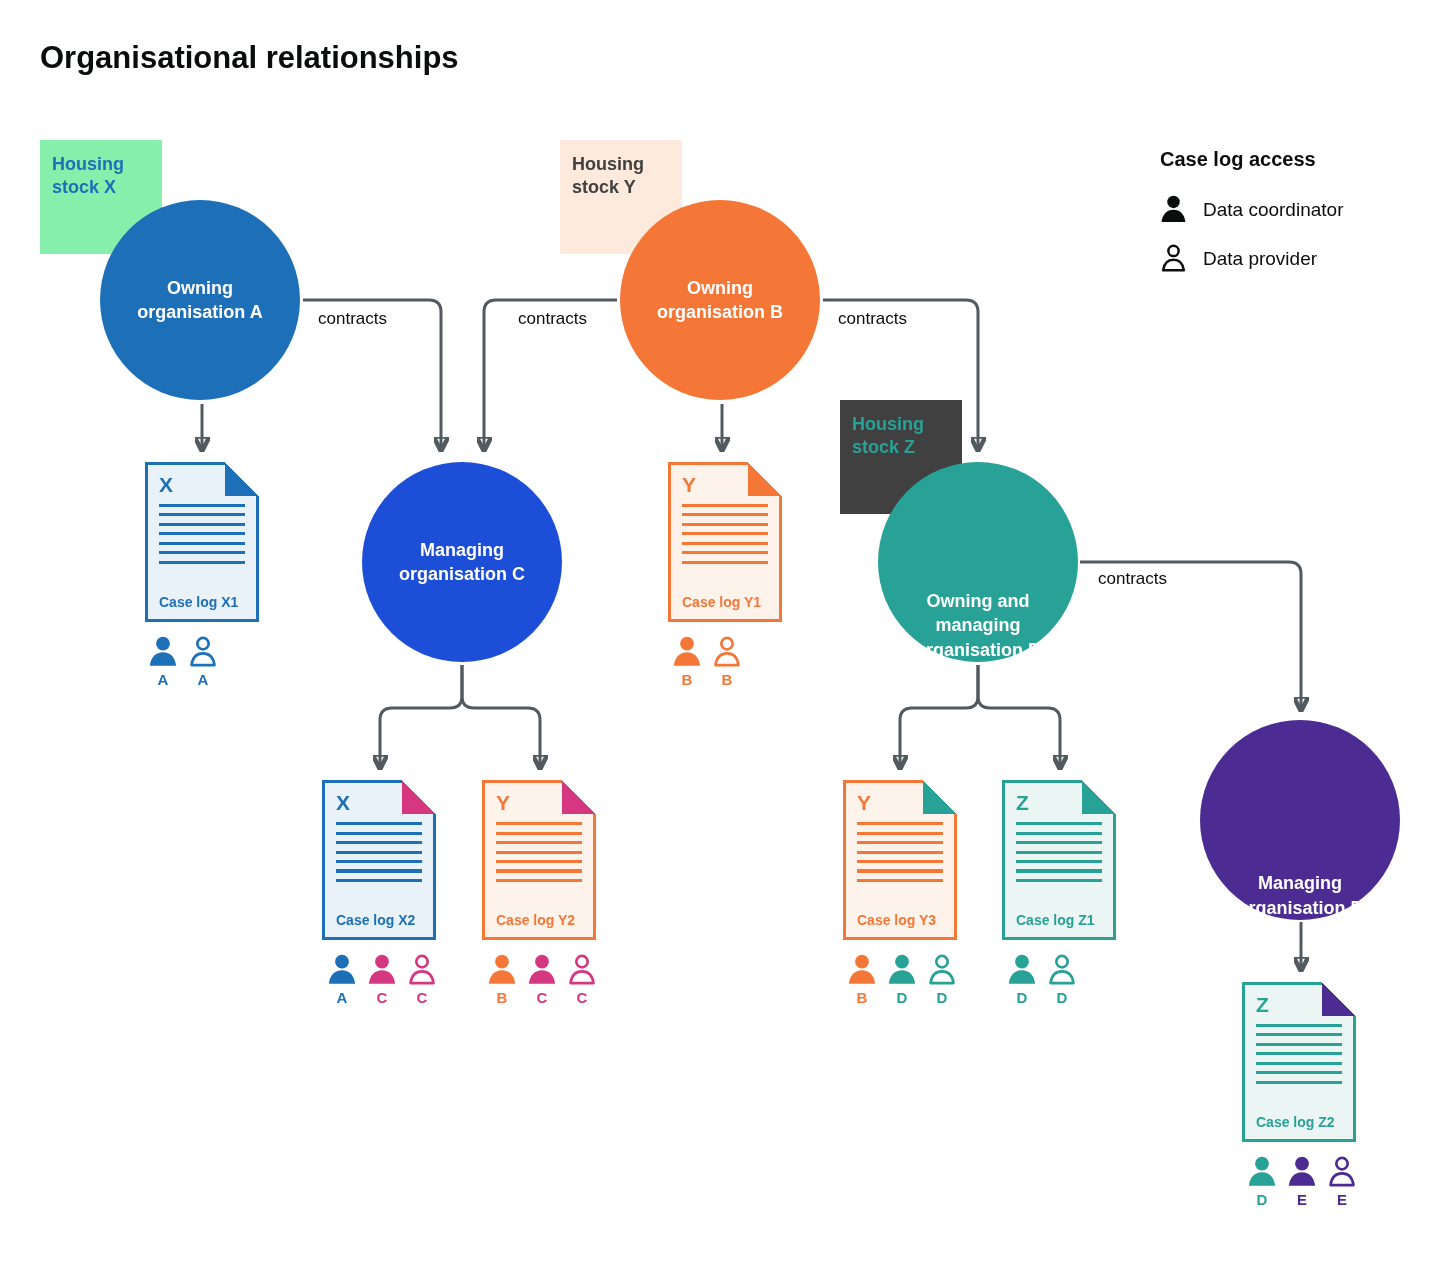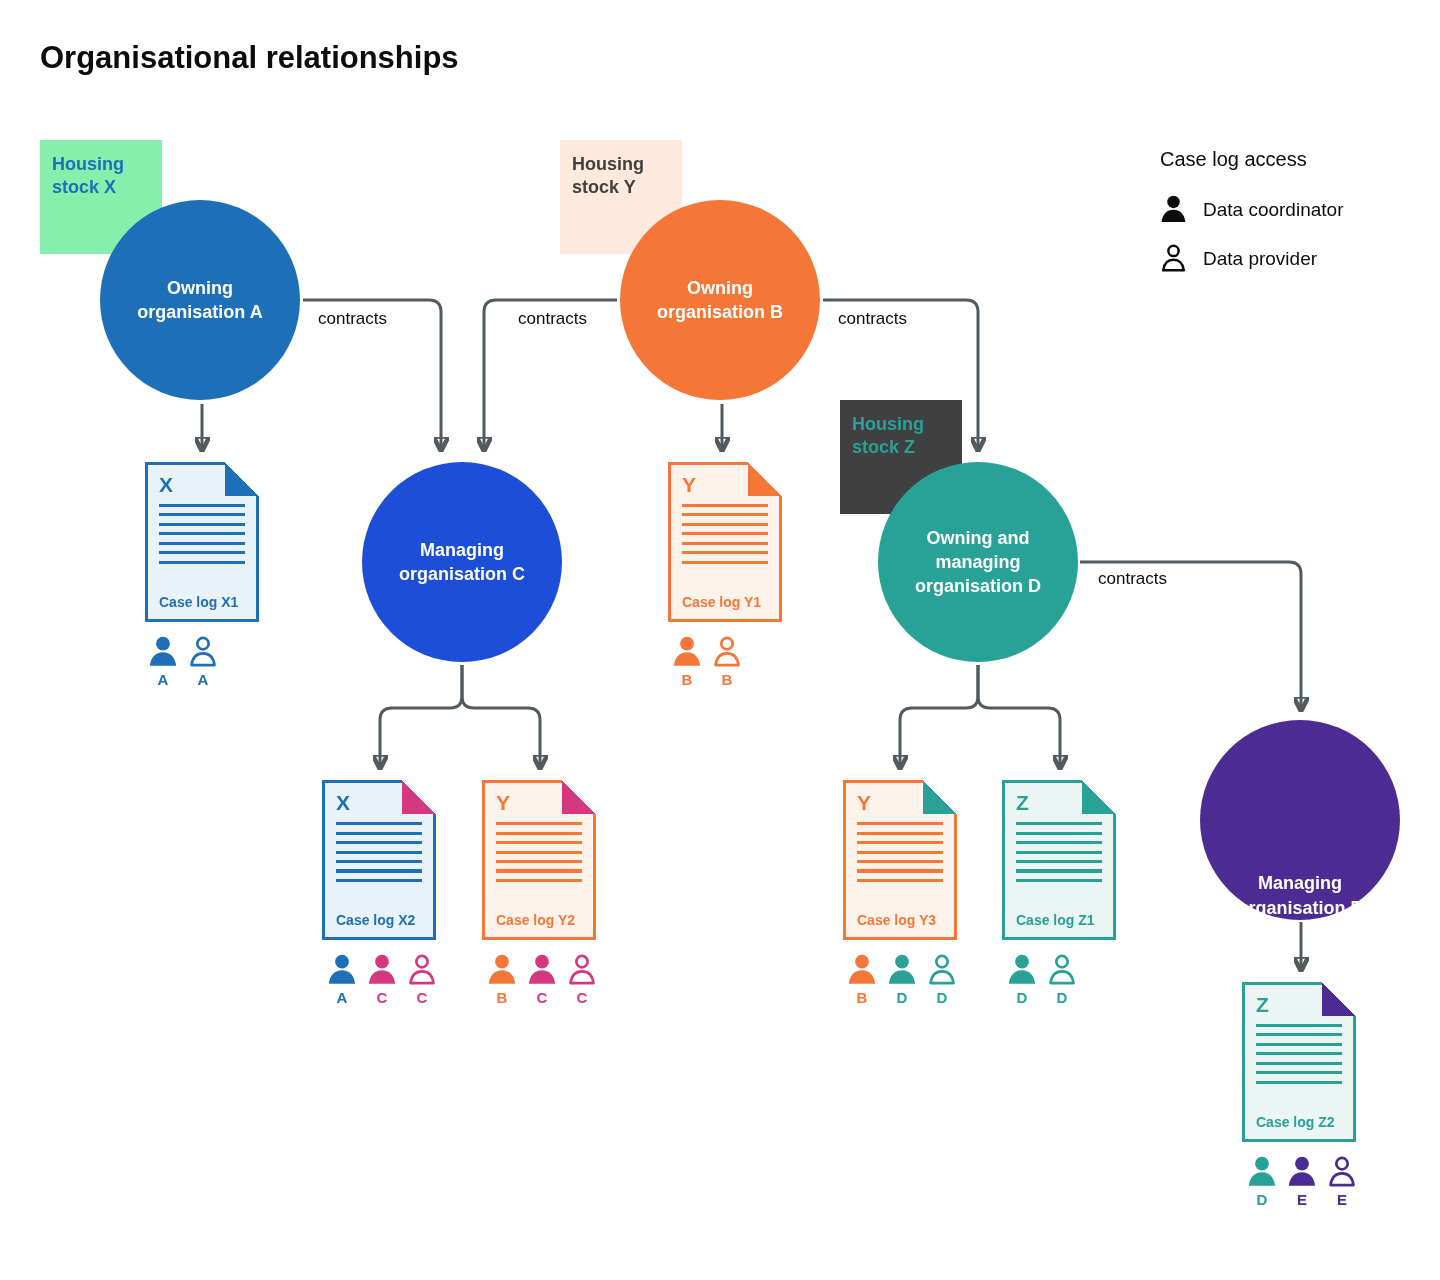--- a/index.html
+++ b/index.html
@@ -18,21 +18,21 @@
   .connectors{position:absolute;left:0;top:0;z-index:2;pointer-events:none;}
   .connectors path{stroke:#505a5f;stroke-width:3;fill:none;}
 
   
   .org{position:absolute;width:200px;height:200px;border-radius:50%;display:flex;align-items:center;
        justify-content:center;text-align:center;color:#ffffff;font-weight:700;font-size:18px;line-height:1.35;z-index:3;}
   .org span{width:158px;display:block;}
   .org-a{left:100px;top:200px;background:#1d70b8;}
   .org-b{left:620px;top:200px;background:#f47738;}
   .org-c{left:362px;top:462px;background:#1d4ed8;}
-  .org-d{left:878px;top:462px;background:#28a197;}
+  .org-d{left:878px;top:462px;background:#28a197;align-items:flex-end;}
   .org-e{left:1200px;top:720px;background:#4c2c92;align-items:flex-end;}
 
   .contracts-label{position:absolute;font-size:17px;color:#0b0c0c;z-index:2;}
 
   
   .doc{position:absolute;width:114px;height:160px;border:3px solid var(--c);box-sizing:border-box;
        display:flex;flex-direction:column;padding:9px 11px;z-index:3;}
   .paper-blue{--c:#1d70b8;background:#eaf2f9;}
   .paper-orange{--c:#f47738;background:#fdf3eb;}
   .paper-teal{--c:#28a197;background:#ebf5f3;}
@@ -54,21 +54,21 @@
   .person{width:30px;height:32px;fill:currentColor;display:block;}
   .person-letter{font-weight:700;font-size:15px;margin-top:3px;}
   .c-blue{color:#1d70b8;}
   .c-orange{color:#f47738;}
   .c-pink{color:#d53880;}
   .c-teal{color:#28a197;}
   .c-purple{color:#4c2c92;}
 
   
   .legend{position:absolute;left:1160px;top:148px;z-index:3;}
-  .legend-title{font-weight:400;font-size:20px;margin-bottom:24px;}
+  .legend-title{font-weight:700;font-size:20px;margin-bottom:24px;}
   .legend-item{display:flex;align-items:center;gap:16px;margin-bottom:20px;font-size:19px;color:#0b0c0c;}
   .legend-item .person{width:27px;height:29px;color:#0b0c0c;}
 </style>
 </head>
 <body>
 
 <svg style="position:absolute;width:0;height:0" aria-hidden="true">
   <defs>
     <symbol id="person-filled" viewBox="0 0 24 26">
       <circle cx="12" cy="6.2" r="5.6"></circle>

